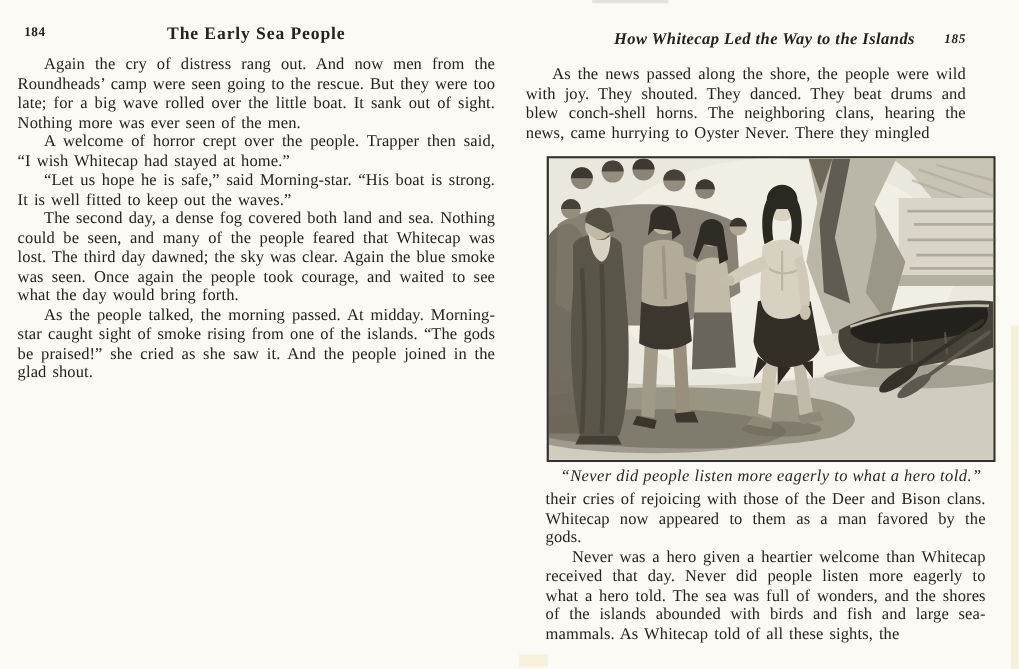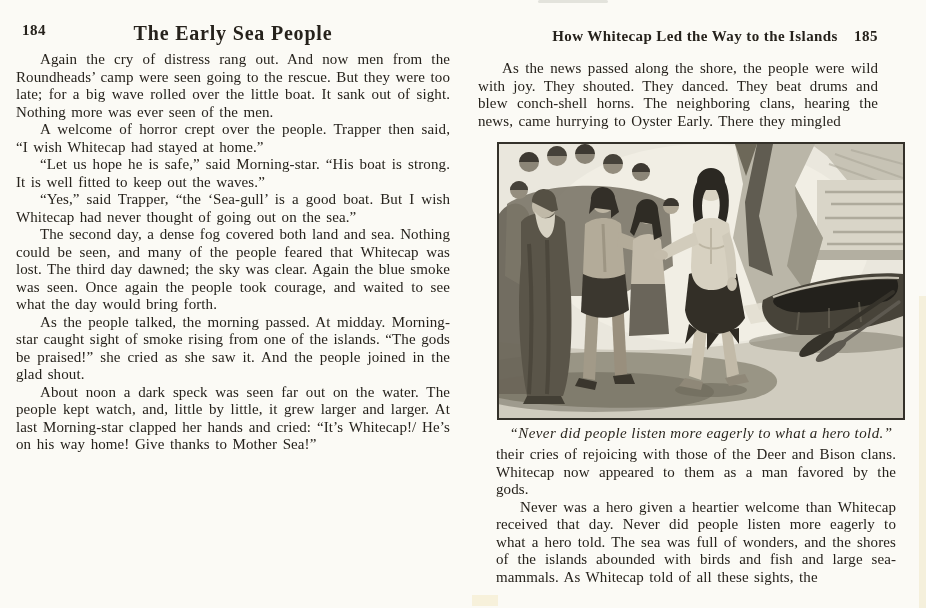--- a/index.html
+++ b/index.html
@@ -8,30 +8,30 @@
     width:926px;height:608px;
     background:#fbfaf5;
     overflow:hidden;
     font-family:"Liberation Serif","DejaVu Serif",serif;
     color:#26221c;
   }
   .abs{position:absolute;}
   
   .pg-header{height:22px;}
   #left-header{left:16px;top:22px;width:434px;}
-  #right-header{left:478px;top:28px;width:400px;}
+  #right-header{left:478px;top:28px;width:400px;font-style:italic;}
   .pgnum{
-    font-weight:bold;font-size:15px;letter-spacing:.5px;
+    font-weight:bold;font-size:12px;letter-spacing:.5px;
     position:absolute;top:0;
   }
   #left-header .pgnum{left:6px;}
   #right-header .pgnum{right:0;}
   .runtitle{
     display:block;text-align:center;
-    font-weight:bold;font-size:20px;letter-spacing:.8px;
+    font-weight:bold;font-size:16px;letter-spacing:.8px;
   }
   #right-header .runtitle{font-size:15px;padding-left:34px;letter-spacing:.4px;}
   
   .body-text p{
     margin:0;
     font-size:15px;line-height:17.5px;
     text-align:justify;
     text-indent:24px;
     word-spacing:1.6px;
     letter-spacing:.1px;
@@ -66,33 +66,31 @@
 
 <div class="abs pg-header" id="left-header">
   <span class="pgnum">184</span>
   <span class="runtitle">The Early Sea People</span>
 </div>
 
 <div class="abs body-text" id="left-body">
   <p>Again the cry of distress rang out. And now men from the Roundheads’ camp were seen going to the rescue. But they were too late; for a big wave rolled over the little boat. It sank out of sight. Nothing more was ever seen of the men.</p>
   <p>A welcome of horror crept over the people. Trapper then said, “I wish Whitecap had stayed at home.”</p>
   <p>“Let us hope he is safe,” said Morning-star. “His boat is strong. It is well fitted to keep out the waves.”</p>
-  <p>“Yes,” said Trapper, “the ‘Sea-gull’ is a good boat. But I wish Whitecap had never thought of going out on the sea.”</p>
   <p>The second day, a dense fog covered both land and sea. Nothing could be seen, and many of the people feared that Whitecap was lost. The third day dawned; the sky was clear. Again the blue smoke was seen. Once again the people took courage, and waited to see what the day would bring forth.</p>
   <p>As the people talked, the morning passed. At midday. Morning-star caught sight of smoke rising from one of the islands. “The gods be praised!” she cried as she saw it. And the people joined in the glad shout.</p>
-  <p>About noon a dark speck was seen far out on the water. The people kept watch, and, little by little, it grew larger and larger. At last Morning-star clapped her hands and cried: “It’s Whitecap!/ He’s on his way home! Give thanks to Mother Sea!”</p>
 </div>
 
 <div class="abs pg-header" id="right-header">
   <span class="runtitle">How Whitecap Led the Way to the Islands</span>
   <span class="pgnum">185</span>
 </div>
 
 <div class="abs body-text" id="right-intro">
-  <p>As the news passed along the shore, the people were wild with joy. They shouted. They danced. They beat drums and blew conch-shell horns. The neighboring clans, hearing the news, came hurrying to Oyster Early. There they mingled</p>
+  <p>As the news passed along the shore, the people were wild with joy. They shouted. They danced. They beat drums and blew conch-shell horns. The neighboring clans, hearing the news, came hurrying to Oyster Never. There they mingled</p>
 </div>
 
 <div class="abs" id="figure">
   <svg viewBox="0 0 404 274" xmlns="http://www.w3.org/2000/svg">
 
     <rect width="404" height="274" fill="#eae7dd"></rect>
     <ellipse cx="205" cy="100" rx="165" ry="100" fill="#f1eee4"></ellipse>
 
     <path d="M312,0 L404,0 L404,50 L348,36 L328,12 Z" fill="#c7c3b5"></path>
     <path d="M336,10 L404,34 M330,20 L404,46 M352,6 L404,20" stroke="#a8a495" stroke-width="2" fill="none" opacity="0.55"></path>

